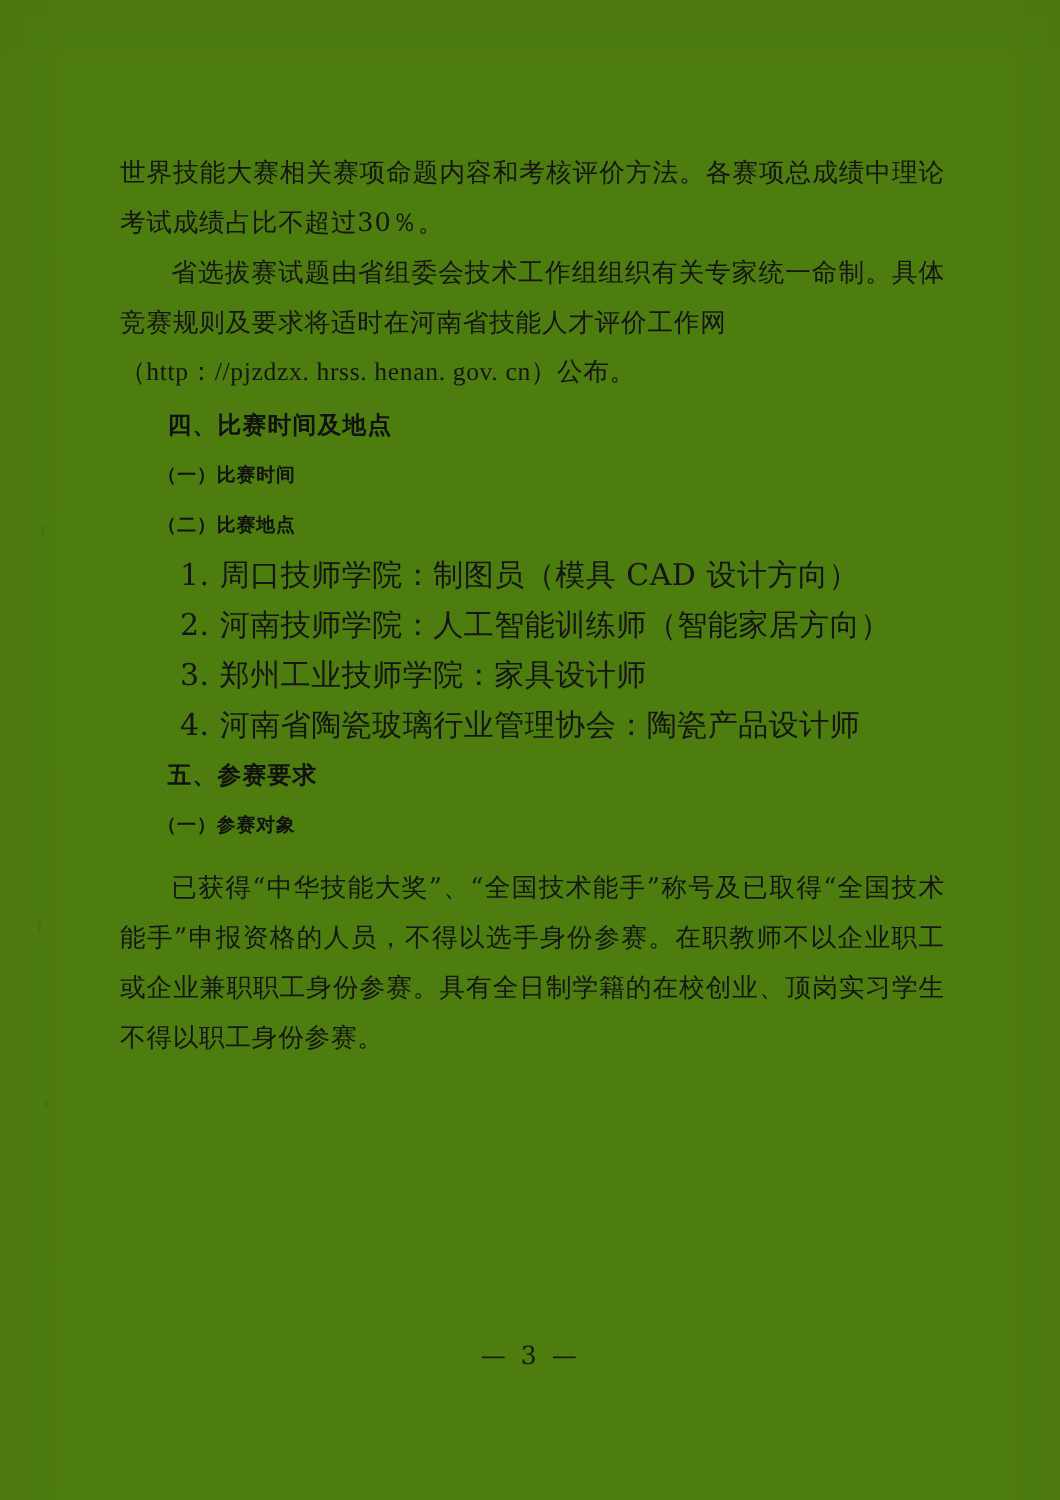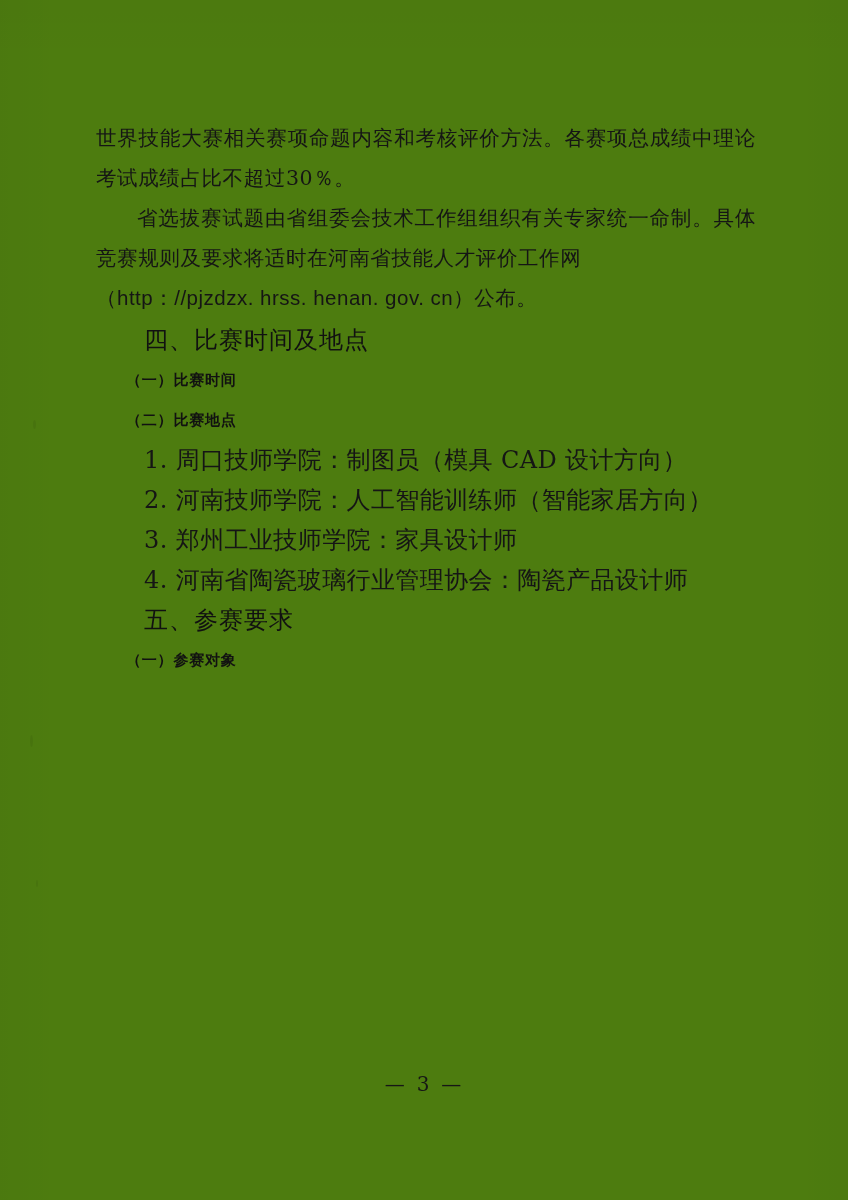--- a/index.html
+++ b/index.html
@@ -46,22 +46,22 @@
     letter-spacing: 0.6px;
     color: #151515;
   }
   .body-text {
     text-align: justify;
     text-justify: inter-ideograph;
   }
   .indent { text-indent: 2em; }
   .heading {
     font-family: "DejaVu Sans", "Liberation Sans", sans-serif;
-    font-weight: normal;
-    font-size: 24px;
+    font-weight: bold;
+    font-size: 19px;
     line-height: 40px;
     letter-spacing: 1px;
     color: #111;
   }
   .subheading {
     font-family: "DejaVu Sans", "Liberation Sans", sans-serif;
     font-weight: bold;
     font-size: 15px;
     line-height: 40px;
     letter-spacing: 0.8px;
@@ -73,21 +73,21 @@
     line-height: 40px;
     text-indent: 2em;
     letter-spacing: 0.4px;
   }
   .dateline {
     font-size: 20px;
     line-height: 40px;
     letter-spacing: 0.4px;
   }
   .url {
-    font-family: Liberation Sans, sans-serif;
+    font-family: Liberation Serif, serif;
     letter-spacing: 0.5px;
   }
   .gap-sm { height: 2px; }
   .footer {
     position: absolute;
     left: 0;
     top: 1072px;
     width: 848px;
     text-align: center;
     font-size: 20px;
@@ -132,20 +132,21 @@
     <p class="listline">1. 周口技师学院：制图员（模具 CAD 设计方向）</p>
     <p class="listline">2. 河南技师学院：人工智能训练师（智能家居方向）</p>
     <p class="listline">3. 郑州工业技师学院：家具设计师</p>
     <p class="listline">4. 河南省陶瓷玻璃行业管理协会：陶瓷产品设计师</p>
 
     <p class="heading" style="text-indent:2em;">五、参赛要求</p>
 
     <p class="subheading">（一）参赛对象</p>
 
 
+    <p class="body-text indent" style="margin-top:10px;">已获得“中华技能大奖”、“全国技术能手”称号及已取得“全国技术能手”申报资格的人员，不得以选手身份参赛。在职教师不以企业职工或企业兼职职工身份参赛。具有全日制学籍的在校创业、顶岗实习学生不得以职工身份参赛。</p>
 
   </div>
 
   <div class="footer">
     <span>—</span><span class="pnum">3</span><span>—</span>
   </div>
 
 </div>
 
 </body></html>

